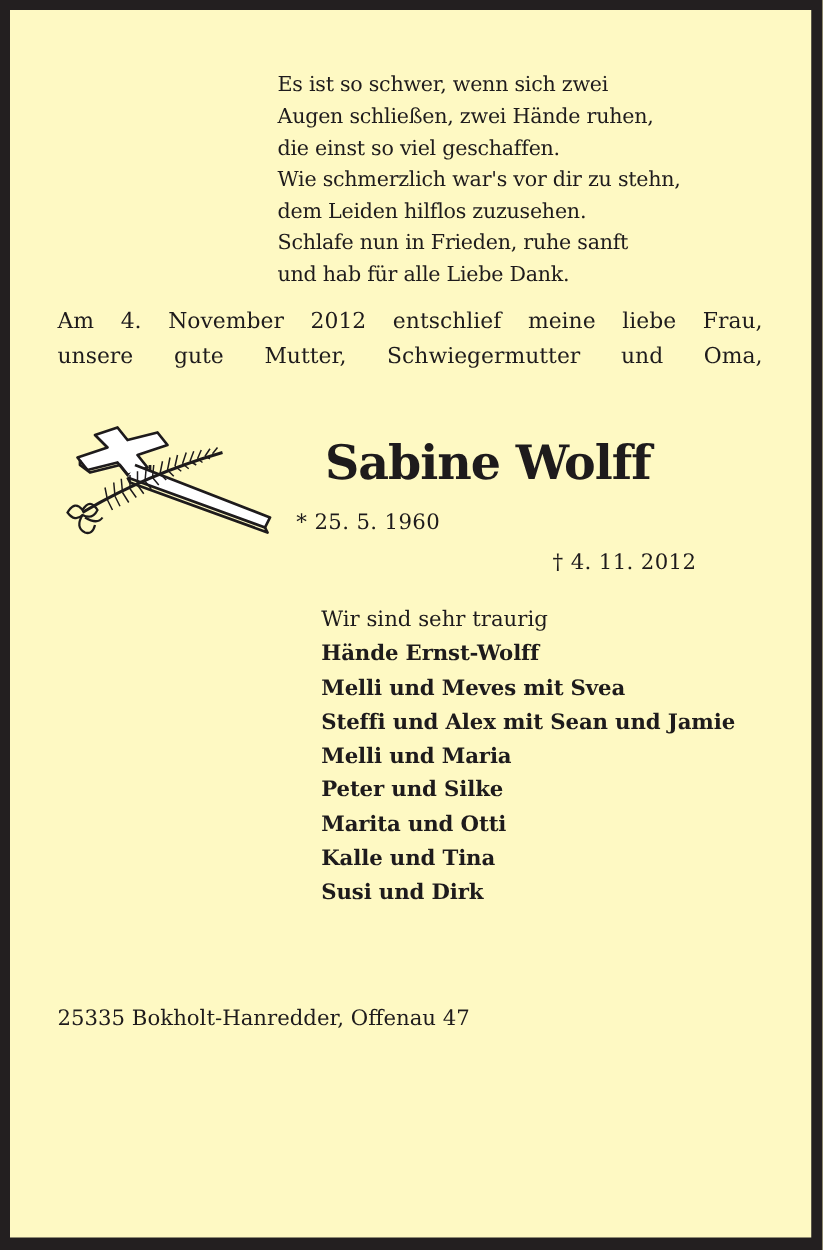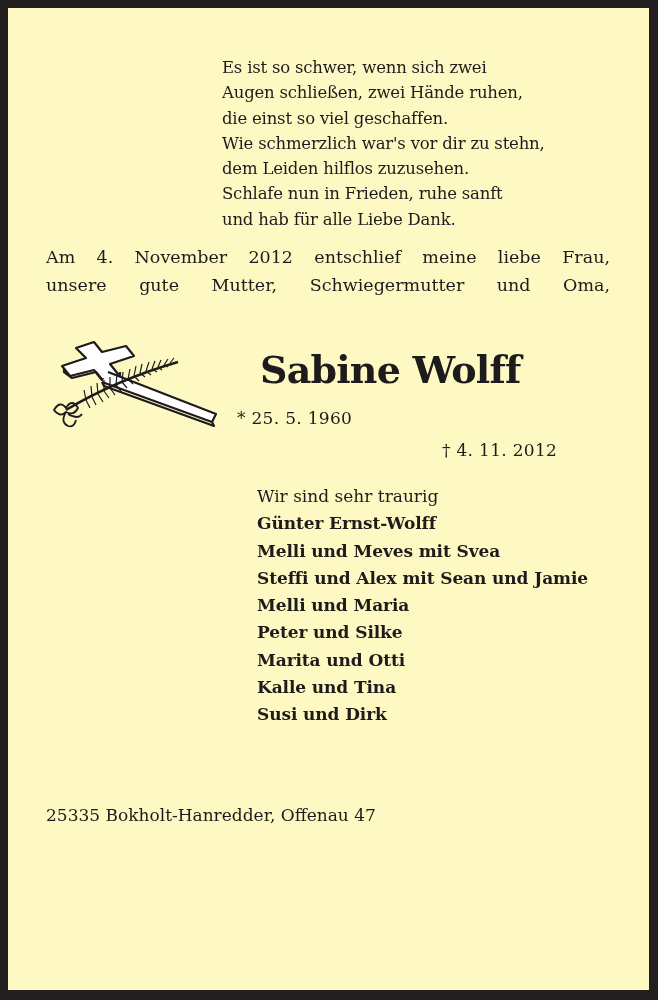--- a/index.html
+++ b/index.html
@@ -133,21 +133,21 @@
       <path d="M22 74 q10 6 14 0" stroke-width="1.8"></path>
     </g>
   </svg>
 
   <div class="name">Sabine Wolff</div>
   <div class="born">* 25. 5. 1960</div>
   <div class="died">† 4. 11. 2012</div>
 
   <div class="mourners">
     <div class="lead">Wir sind sehr traurig</div>
-    <div class="m">Günter Ernst-Wolff</div>
+    <div class="m">Hände Ernst-Wolff</div>
     <div class="m">Melli und Meves mit Svea</div>
     <div class="m">Steffi und Alex mit Sean und Jamie</div>
     <div class="m">Melli und Maria</div>
     <div class="m">Peter und Silke</div>
     <div class="m">Marita und Otti</div>
     <div class="m">Kalle und Tina</div>
     <div class="m">Susi und Dirk</div>
   </div>
 
   <div class="address">25335 Bokholt-Hanredder, Offenau 47</div>

